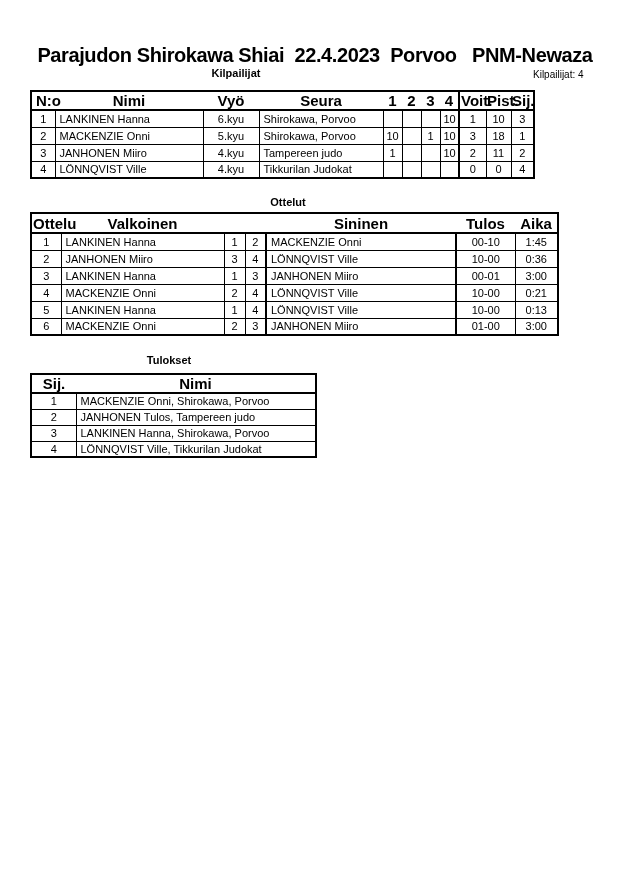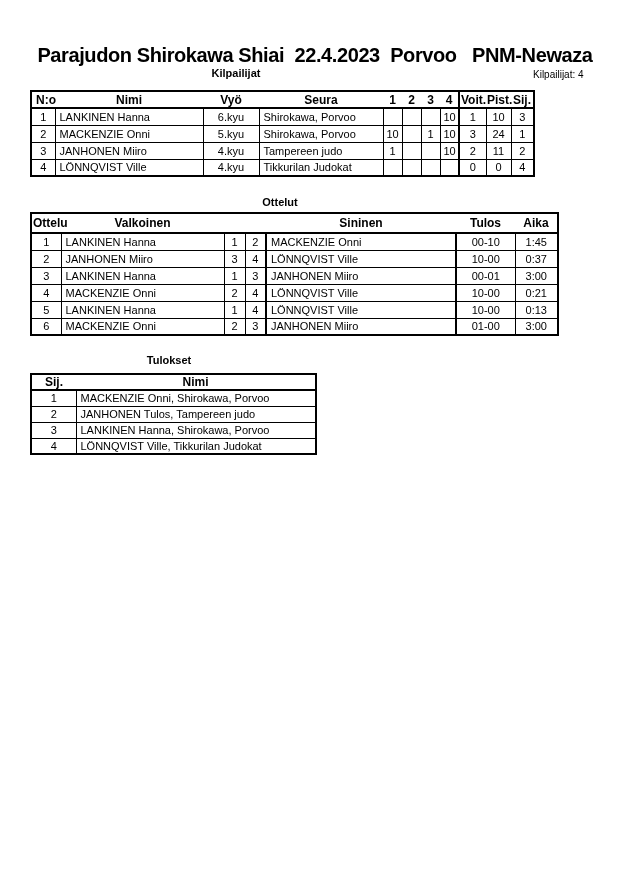--- a/index.html
+++ b/index.html
@@ -25,41 +25,41 @@
     white-space: pre;
   }
   .sec-heading {
     position: absolute;
     font-weight: bold;
     font-size: 11px;
     transform: translateX(-50%);
     white-space: nowrap;
   }
   .h-kilpailijat { left: 230px; top: 67px; margin-left: 6px; }
-  .h-ottelut    { left: 280px; top: 196px; }
+  .h-ottelut    { left: 288px; top: 196px; }
   .h-tulokset   { left: 169px; top: 354px; }
   .count-label {
     position: absolute;
     top: 69px;
     left: 533px;
     font-size: 10px;
     white-space: nowrap;
   }
   table.doc-table {
     position: absolute;
     border-collapse: collapse;
     table-layout: fixed;
     border: 2px solid #000;
     font-size: 11px;
   }
   .doc-table th {
     border: none;
     border-bottom: 2px solid #000;
     font-weight: bold;
-    font-size: 12px;
+    font-size: 15px;
     text-align: center;
     padding: 0 1px;
     white-space: nowrap;
     overflow: visible;
   }
   .doc-table td {
     border: 1px solid #000;
     padding: 0 3px;
     text-align: center;
     white-space: nowrap;
@@ -132,21 +132,21 @@
       <tr>
         <td>2</td>
         <td class="al">MACKENZIE Onni</td>
         <td>5.kyu</td>
         <td class="al">Shirokawa, Porvoo</td>
         <td>10</td>
         <td></td>
         <td>1</td>
         <td>10</td>
         <td class="sep-l2">3</td>
-        <td>24</td>
+        <td>18</td>
         <td>1</td>
       </tr>
       <tr>
         <td>3</td>
         <td class="al">JANHONEN Miiro</td>
         <td>4.kyu</td>
         <td class="al">Tampereen judo</td>
         <td>1</td>
         <td></td>
         <td></td>
@@ -204,21 +204,21 @@
         <td class="sep-l2">00-10</td>
         <td>1:45</td>
       </tr>
       <tr>
         <td>2</td>
         <td class="al">JANHONEN Miiro</td>
         <td>3</td>
         <td>4</td>
         <td class="al sep-l2">LÖNNQVIST Ville</td>
         <td class="sep-l2">10-00</td>
-        <td>0:37</td>
+        <td>0:36</td>
       </tr>
       <tr>
         <td>3</td>
         <td class="al">LANKINEN Hanna</td>
         <td>1</td>
         <td>3</td>
         <td class="al sep-l2">JANHONEN Miiro</td>
         <td class="sep-l2">00-01</td>
         <td>3:00</td>
       </tr>

